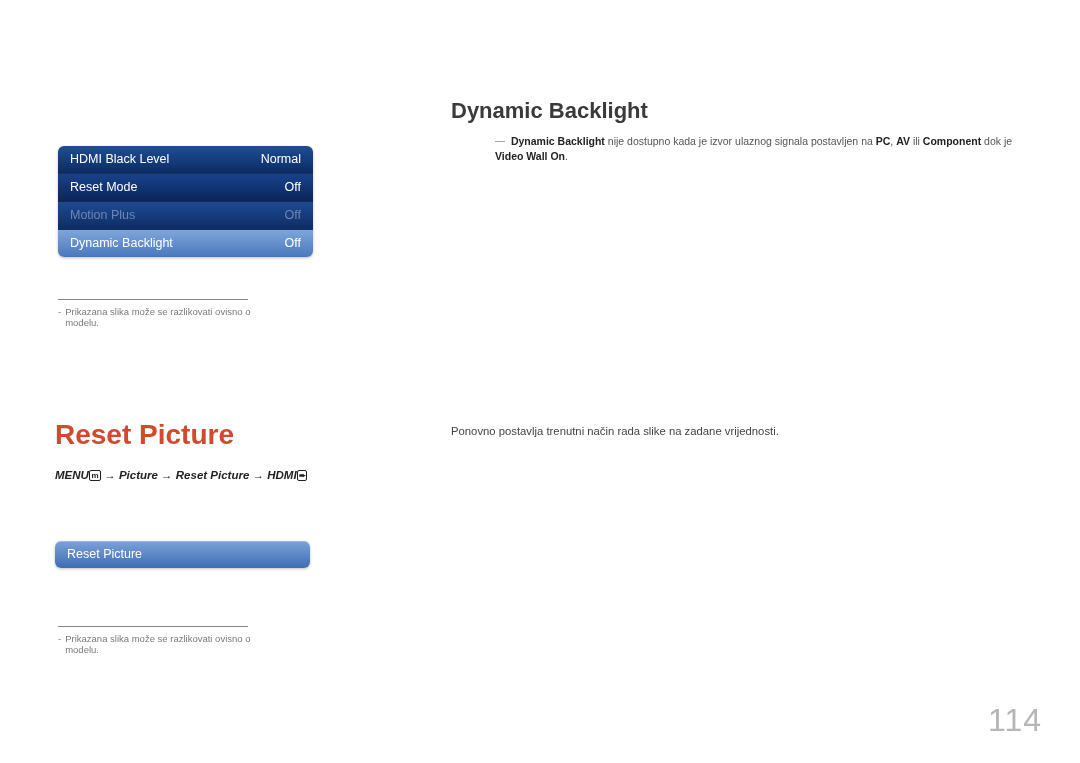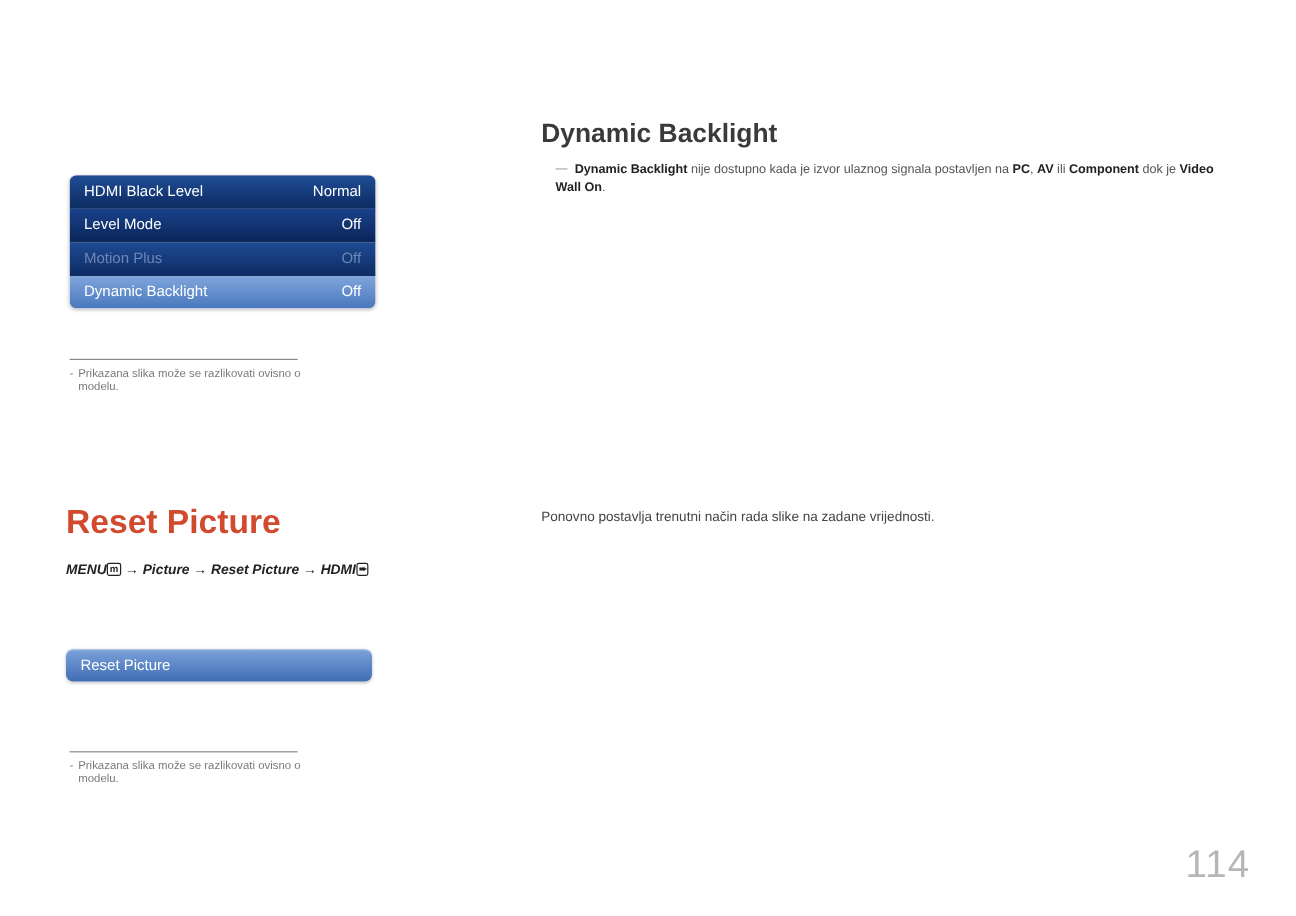--- a/index.html
+++ b/index.html
@@ -180,21 +180,21 @@
 
 <div class="page">
 
   <div class="left-col">
     <div class="menu-panel">
       <div class="menu-row row-a">
         <span>HDMI Black Level</span>
         <span class="menu-val">Normal</span>
       </div>
       <div class="menu-row row-b">
-        <span>Level Mode</span>
+        <span>Reset Mode</span>
         <span class="menu-val">Off</span>
       </div>
       <div class="menu-row row-dim">
         <span>Motion Plus</span>
         <span class="menu-val">Off</span>
       </div>
       <div class="menu-row row-light">
         <span>Dynamic Backlight</span>
         <span class="menu-val">Off</span>
       </div>
@@ -205,21 +205,21 @@
       <div class="footnote-text">
         <span class="footnote-dash">-</span>
         <span>Prikazana slika može se razlikovati ovisno o modelu.</span>
       </div>
     </div>
   </div>
 
   <div class="section-db">
     <h2 class="h-db">Dynamic Backlight</h2>
     <ul class="db-bullets">
-      <li class="note-line-li" style="padding-left:0;">
+      <li class="note-line-li" style="padding-left:0;margin-left:32px;">
         <span class="note-line">
           <span class="c-red c-bold">Dynamic Backlight</span><span> nije dostupno kada je izvor ulaznog signala postavljen na </span><span class="c-red c-bold">PC</span><span>, </span><span class="c-red c-bold">AV</span><span> ili </span><span class="c-red c-bold">Component</span><span> dok je </span><span class="c-red c-bold">Video Wall</span><span> </span><span class="c-red c-bold">On</span><span>.</span>
         </span>
       </li>
     </ul>
   </div>
 
   <div class="section-reset">
     <h1 class="h-reset">Reset Picture</h1>
     <div class="breadcrumb">

